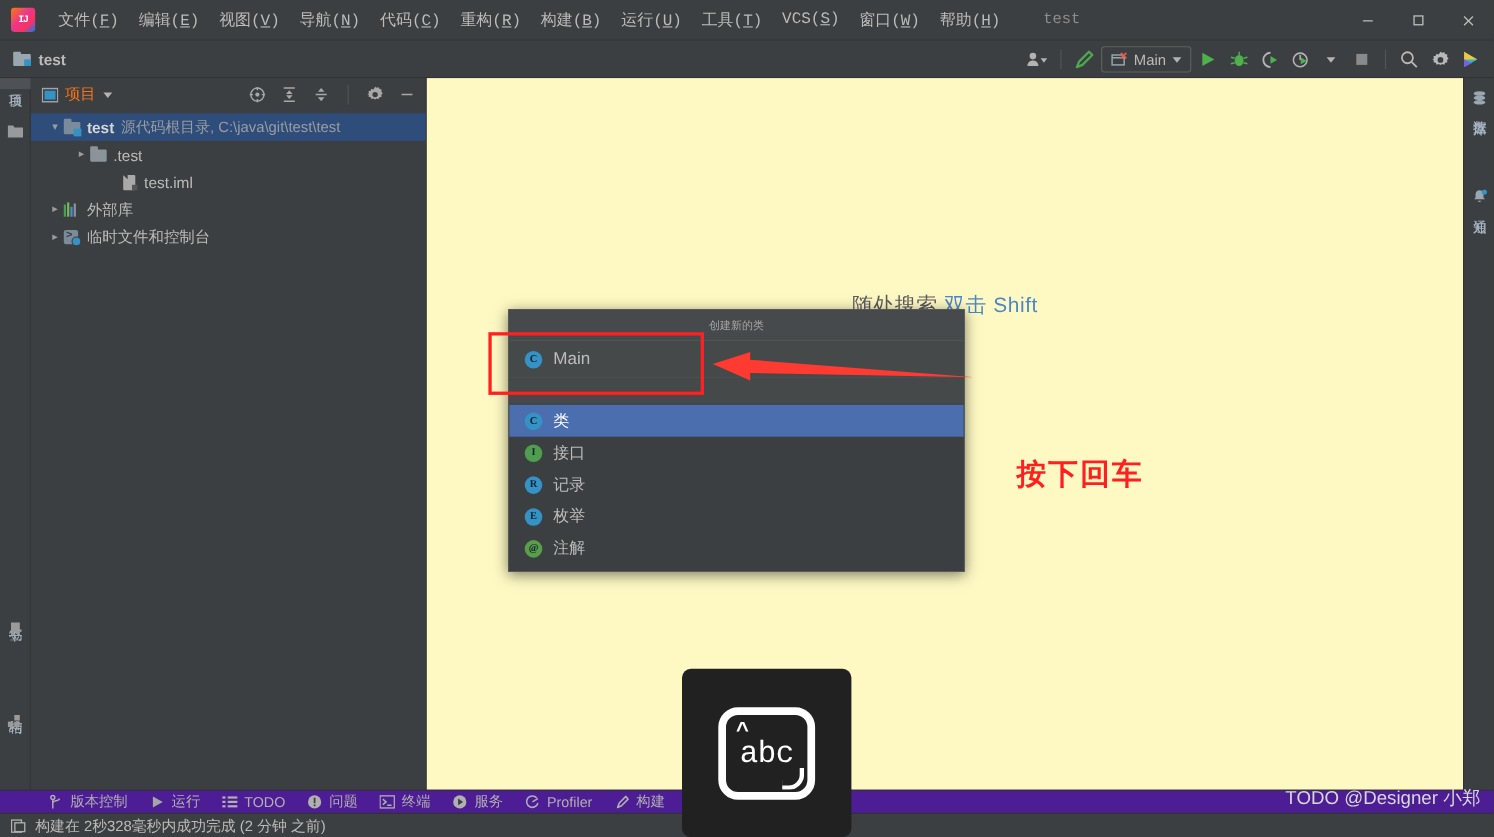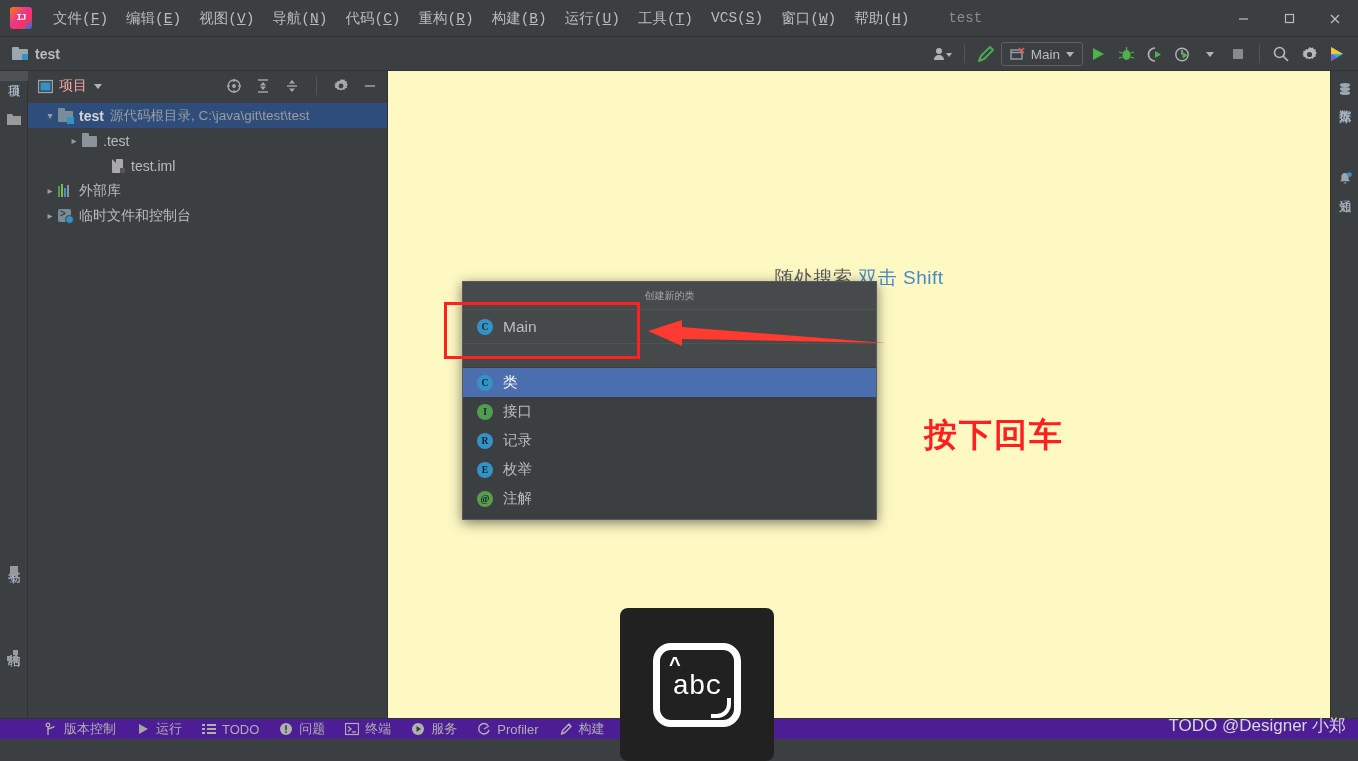--- a/index.html
+++ b/index.html
@@ -123,21 +123,21 @@
   
   .projwin {
     position: absolute; left: 28px; top: 71px; width: 360px; bottom: 43px;
     background: #3c3f41; border-right: 1px solid #323232;
     display: flex; flex-direction: column;
   }
   .projhdr {
     height: 30px; display: flex; align-items: center;
     padding: 0 6px 0 10px; gap: 7px; flex: none;
   }
-  .projhdr .title { color: #fca5a5; font-size: 14px; text-align: center; }
+  .projhdr .title { color: #f97316; font-size: 14px; text-align: center; }
   .projhdr .spacer { flex: 1; }
   .hdr-btn {
     width: 22px; height: 22px; display: flex; align-items: center;
     justify-content: center; border-radius: 3px; color: #a8a8a8;
   }
   .projtree {
     flex: 1; overflow: hidden; padding-top: 2px;
     background: #3c3f41;
   }
   .trow {
@@ -177,21 +177,21 @@
     background: #fef9c3; overflow: hidden;
   }
   .hint {
     position: absolute; left: 0; right: 0; top: 194px;
     text-align: center; font-size: 19px; color: #5c5c5c;
     letter-spacing: 0.5px; white-space: nowrap;
   }
   .hint .kw { color: #4a88c7; }
   .red-note {
     position: absolute; left: 536px; top: 342px;
-    color: #ff1f1f; font-size: 33px; font-weight: bold;
+    color: #ff1f1f; font-size: 27px; font-weight: bold;
     letter-spacing: 2px;
   }
 
   
   .popup {
     position: absolute; left: 74px; top: 210px; width: 415px;
     background: #3c3f41; border: 1px solid #5a5a5a;
     box-shadow: 0 3px 12px rgba(0,0,0,0.5);
     z-index: 20;
   }
@@ -706,16 +706,25 @@
     <div class="bb-item">
       <span class="bb-left-ico">
         <svg width="14" height="14" viewBox="0 0 14 14">
           <path d="M10 2 L4 8 L2.5 12 L6 10.5 L12 4.5 Z" fill="none" stroke="#b0b0b0" stroke-width="1.5" stroke-linejoin="round"></path>
         </svg>
       </span>
       <span>构建</span>
     </div>
   </div>
 
+  <div class="statusbar">
+    <span class="bb-left-ico">
+      <svg width="14" height="14" viewBox="0 0 14 14">
+        <rect x="0.5" y="1.5" width="9" height="11" fill="none" stroke="#b0b0b0" stroke-width="1.2"></rect>
+        <rect x="3.5" y="4" width="9" height="8" fill="#3c3f41" stroke="#b0b0b0" stroke-width="1.2"></rect>
+      </svg>
+    </span>
+    <span class="msg">构建在 2秒328毫秒内成功完成 (2 分钟 之前)</span>
+  </div>
 
   <div class="watermark">TODO @Designer 小郑</div>
 
 </div>
 
 </body></html>

